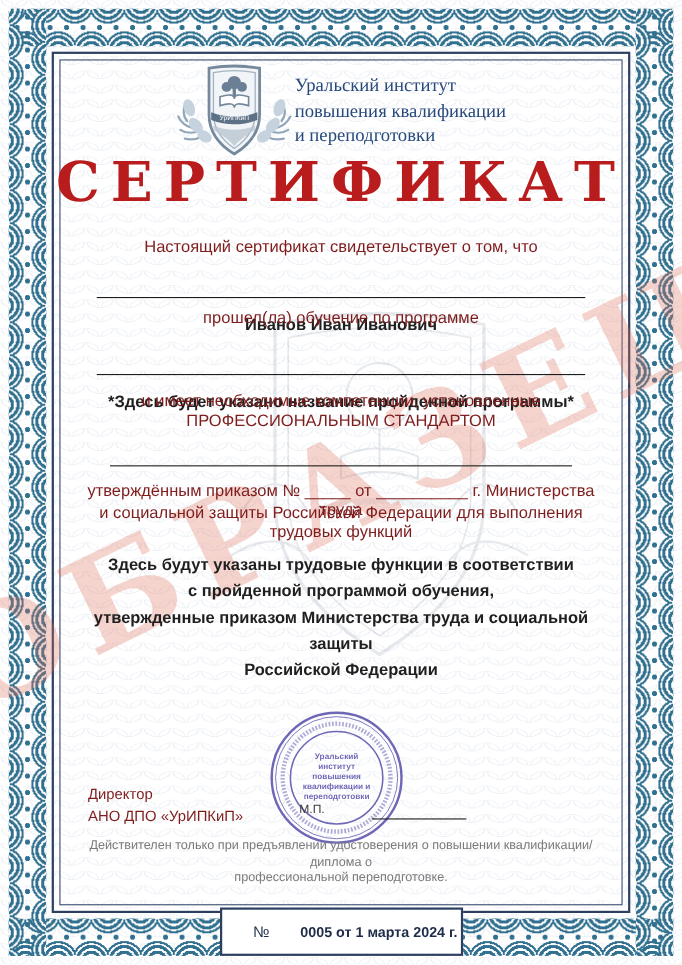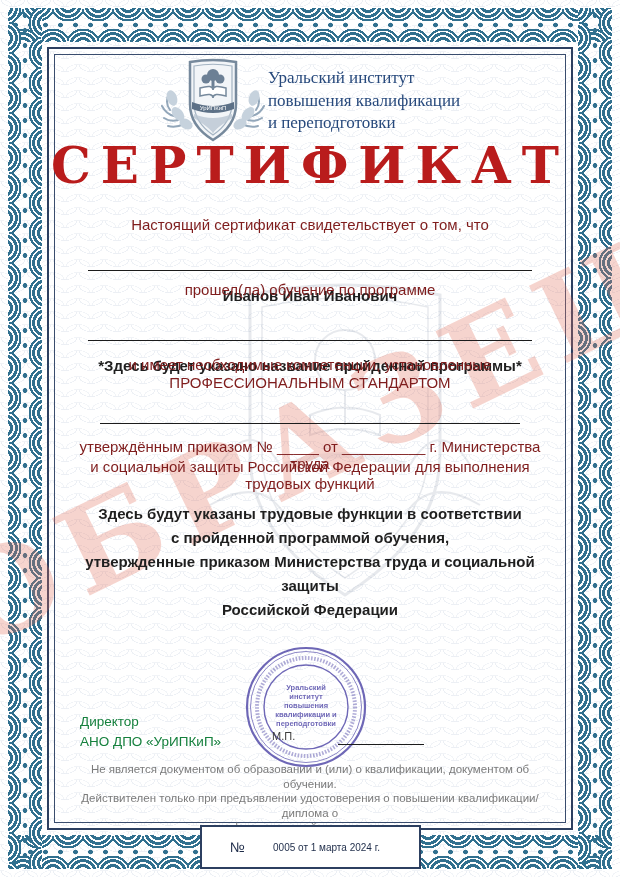--- a/index.html
+++ b/index.html
@@ -65,33 +65,33 @@
     position:absolute;top:136px;left:0;right:0;text-align:center;
     font-family:"DejaVu Serif",serif;font-weight:700;font-size:50px;
     letter-spacing:10px;color:#b91c1c;white-space:nowrap;
   }
   .line{position:absolute;left:88px;right:88px;border-top:1.5px solid #1c1c1c;}
   .t{position:absolute;left:60px;right:60px;text-align:center;font-size:15px;color:#7f1d1d;}
   .t.bold{font-weight:700;font-size:15px;color:#1f1f1f;margin-top:40px;}
   .func{position:absolute;left:60px;right:60px;text-align:center;font-weight:700;font-size:15px;line-height:24px;color:#1f1f1f;margin-top:20px;}
 
   .stamp{position:absolute;left:243px;top:644px;opacity:0.88;}
-  .director{position:absolute;left:80px;top:712px;font-size:13.5px;line-height:20px;color:#15803d;}
+  .director{position:absolute;left:80px;top:712px;font-size:13.5px;line-height:20px;color:#7f1d1d;}
   .mp{position:absolute;left:272px;top:730px;font-size:11px;color:#3c3c3c;}
   .sig-line{position:absolute;left:338px;top:744px;width:86px;border-top:1.5px solid #1c1c1c;}
 
   .disclaimer{position:absolute;left:70px;right:70px;top:762px;text-align:center;font-size:11.5px;line-height:14.5px;color:#7b7b7b;}
 
   .number-box{
     position:absolute;left:200px;top:825px;width:221px;height:44px;
     background:#ffffff;border:2px solid #2c3f60;box-sizing:border-box;
     display:flex;align-items:center;color:#1e2c49;z-index:5;
   }
   .number-box .no{margin-left:28px;font-size:14px;}
-  .number-box .val{margin-left:28px;font-size:10px;font-weight:400;}
+  .number-box .val{margin-left:28px;font-size:13px;font-weight:700;}
 
   svg text{font-family:"Liberation Sans",sans-serif;}
 </style>
 </head>
 <body>
 
 <div class="page">
   <div class="waves"></div>
 
   <div class="orn h top"></div>
@@ -186,21 +186,20 @@
   </svg>
 
   <div class="director">
     <div>Директор</div>
     <div>АНО ДПО «УрИПКиП»</div>
   </div>
   <div class="mp">М.П.</div>
   <div class="sig-line"></div>
 
   <div class="disclaimer">
-    <div>Не является документом об образовании и (или) о квалификации, документом об обучении.</div>
     <div>Действителен только при предъявлении удостоверения о повышении квалификации/диплома о</div>
     <div>профессиональной переподготовке.</div>
   </div>
 
   <div class="number-box">
     <span class="no">№</span>
     <span class="val">0005 от 1 марта 2024 г.</span>
   </div>
 </div>
 

